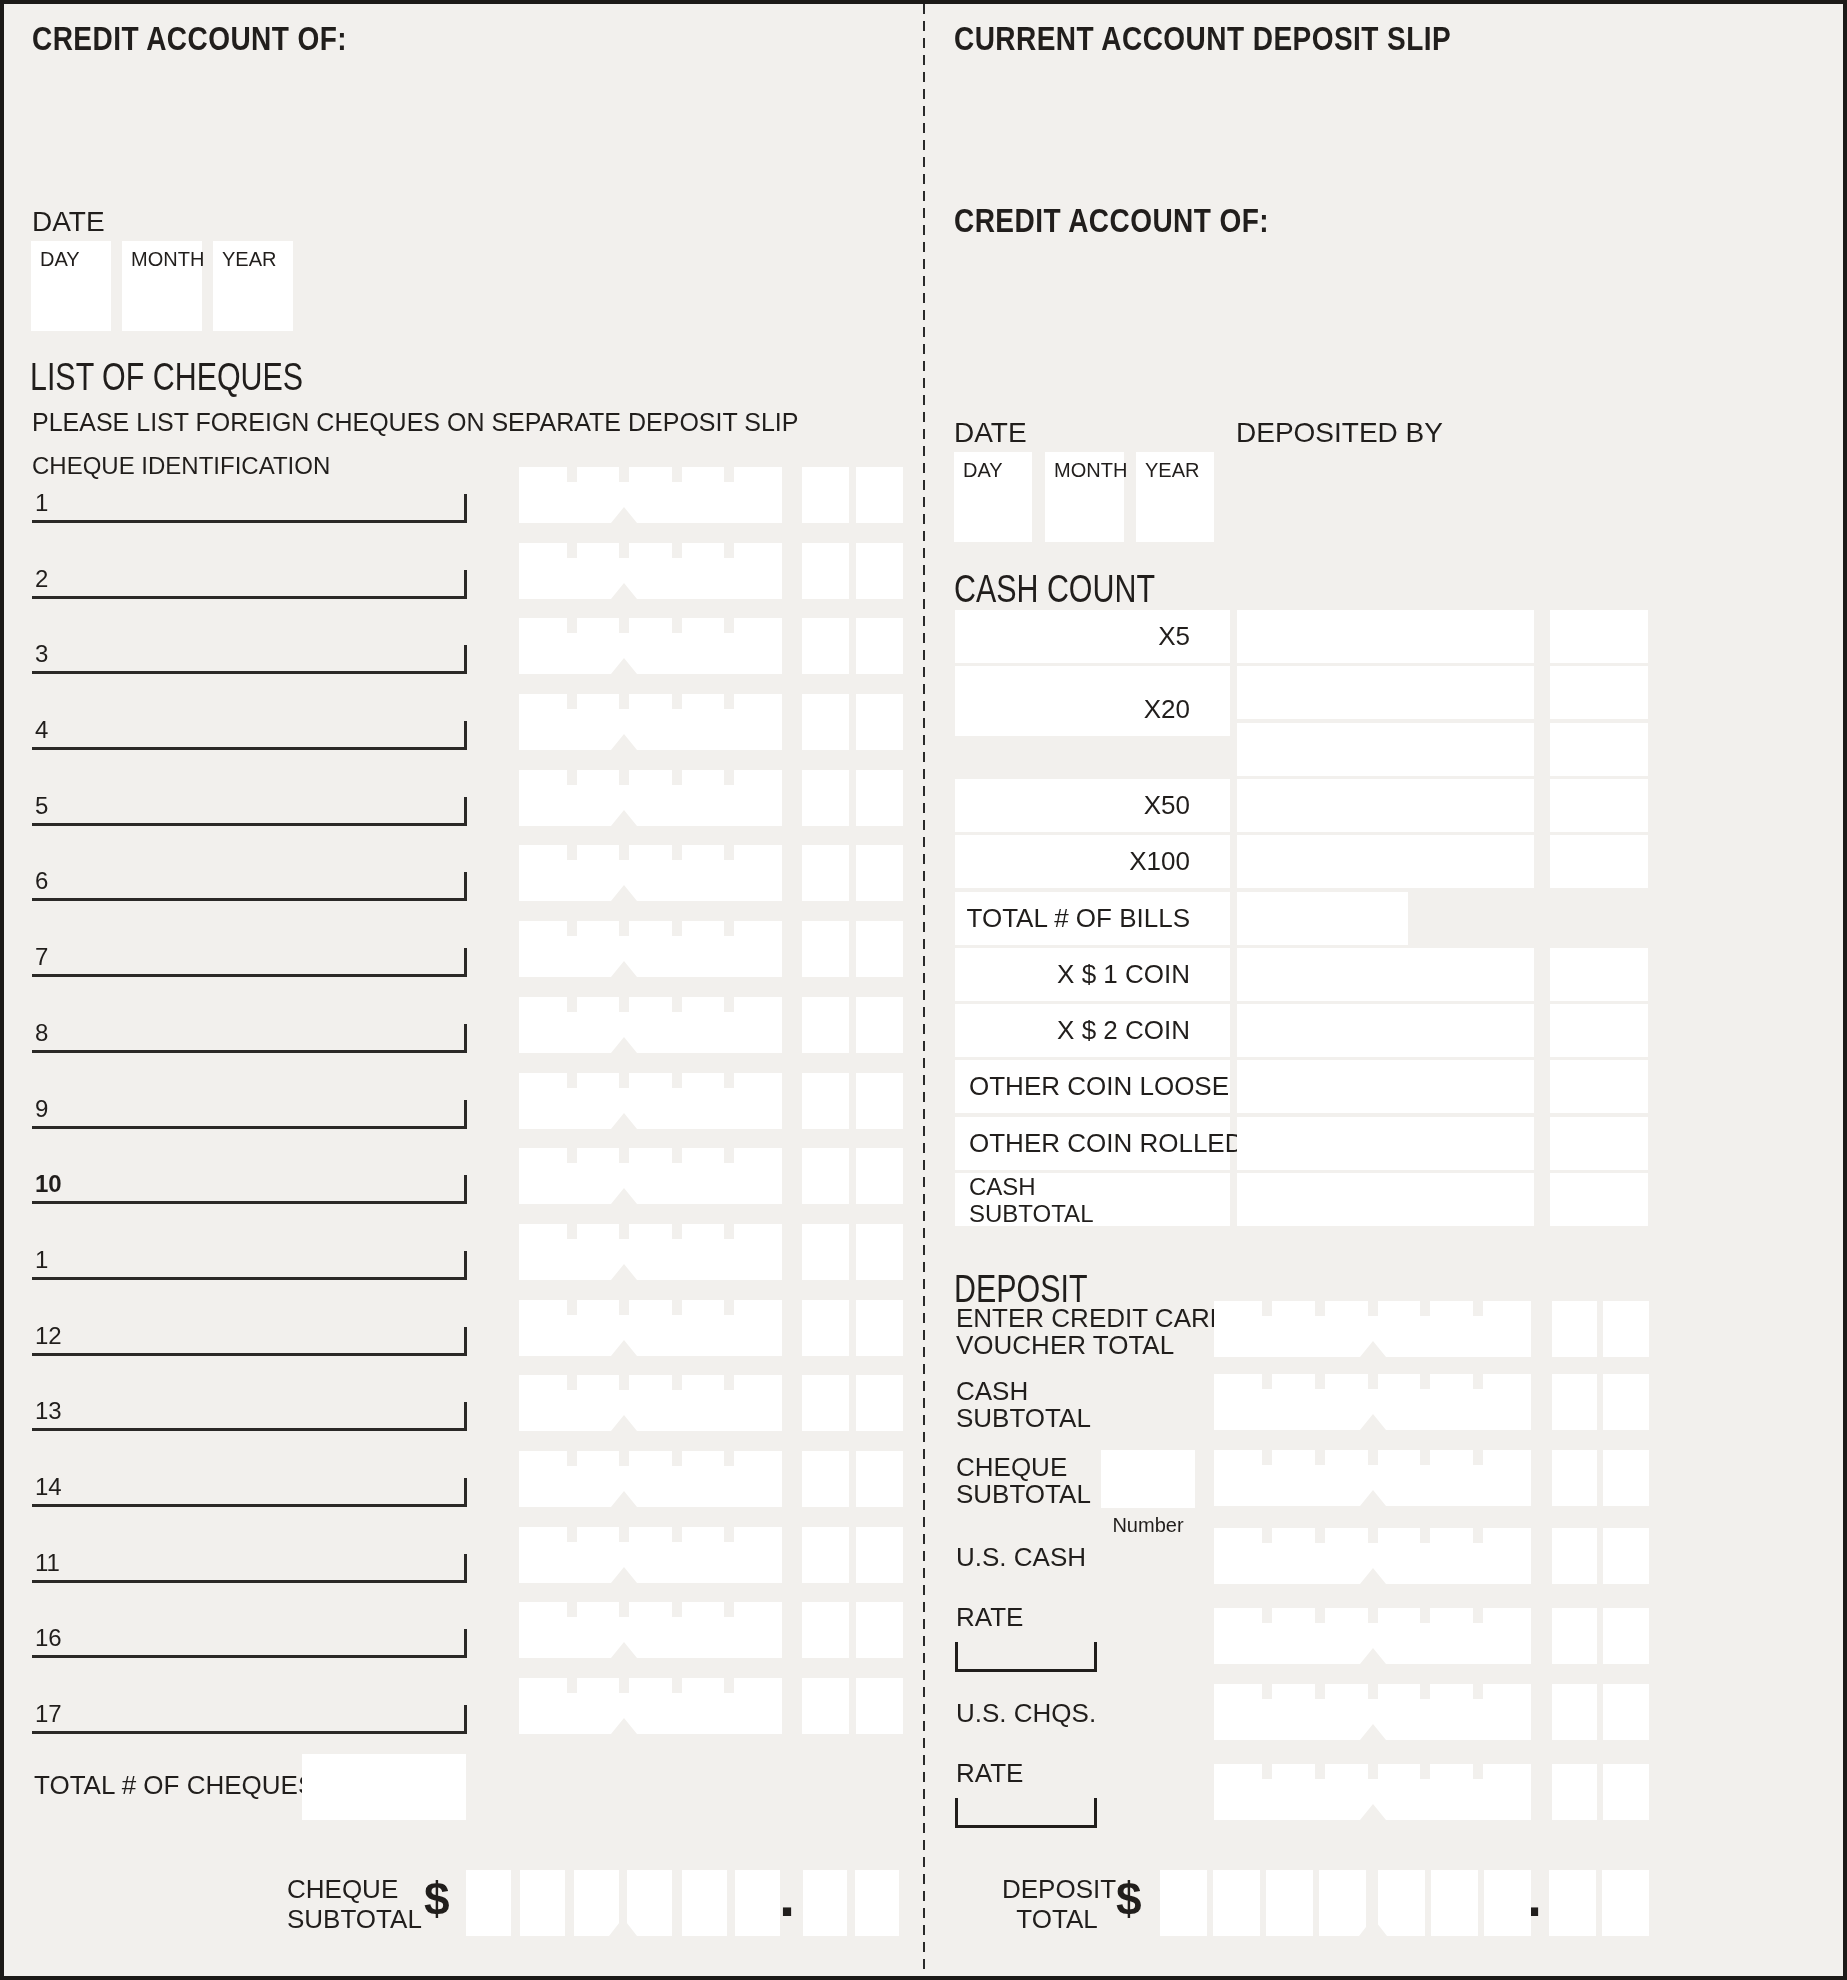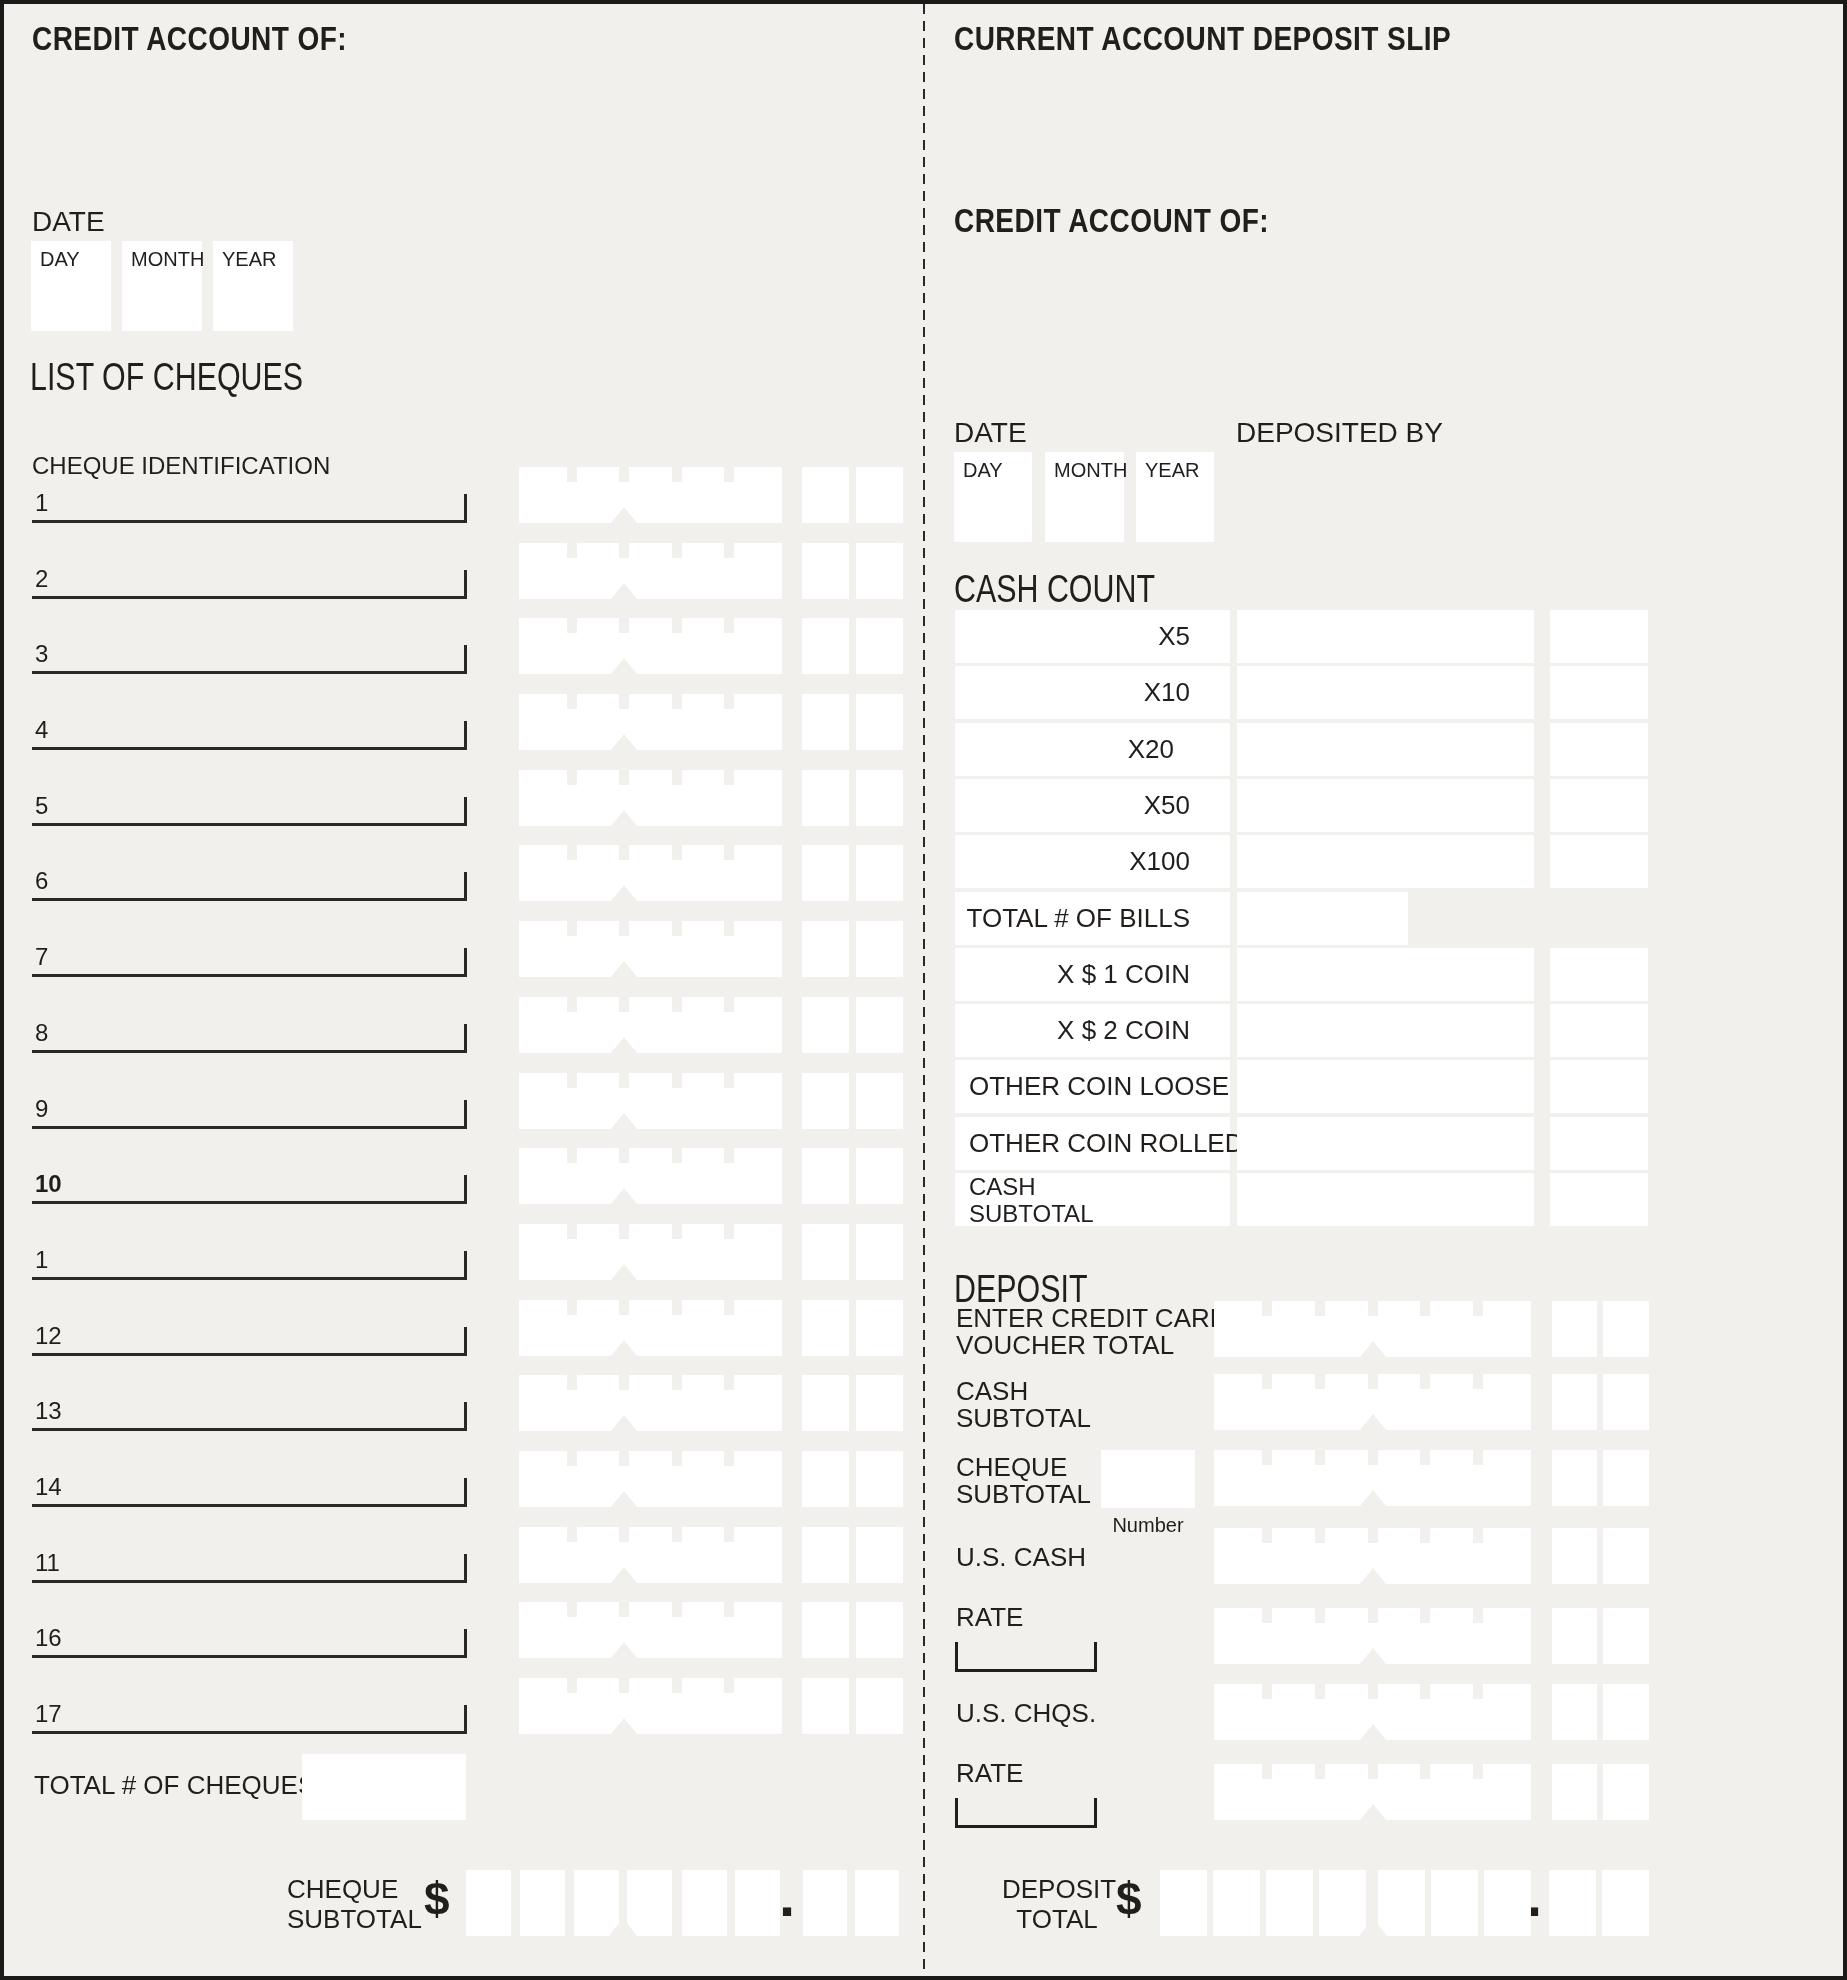--- a/index.html
+++ b/index.html
@@ -60,20 +60,21 @@
     <div class="field-inner-label">DAY</div>
   </div>
   <div class="abs whitebox" style="left:118px;top:237px;width:80px;height:90px;">
     <div class="field-inner-label">MONTH</div>
   </div>
   <div class="abs whitebox" style="left:209px;top:237px;width:80px;height:90px;">
     <div class="field-inner-label">YEAR</div>
   </div>
 
   <div class="abs section" style="left:26px;top:352px;">LIST OF CHEQUES</div>
+  <div class="abs sub" style="left:28px;top:404px;">PLEASE LIST FOREIGN CHEQUES ON SEPARATE DEPOSIT SLIP</div>
   <div class="abs lbl24" style="left:28px;top:448px;">CHEQUE IDENTIFICATION</div>
 
   <div id="gen-cheque-rows">
       <div class="abs cheque-line" style="left: 28px; top: 476px; width: 435px; height: 40px;">
         <div class="cheque-num">1</div>
         <div class="tick"></div>
       </div>
       <div class="abs comb" style="left: 515px; top: 463px; width: 263px; height: 56px;">
         <div class="notch" style="left: 48px;"></div>
         <div class="notch" style="left: 100px;"></div>
@@ -323,21 +324,21 @@
       <div class="abs cash-label-cell" style="left: 951px; top: 606px; width: 275px; height: 53px; padding-left: 0px; padding-right: 40px; text-align: right;">
         <div class="cash-label-text">X5</div>
       </div>
       <div class="abs whitebox" style="left: 1233px; top: 606px; width: 297px; height: 53px;"></div>
       <div class="abs whitebox" style="left: 1546px; top: 606px; width: 98px; height: 53px;"></div>
       <div class="abs cash-label-cell" style="left: 951px; top: 662px; width: 275px; height: 53px; padding-left: 0px; padding-right: 40px; text-align: right;">
         <div class="cash-label-text">X10</div>
       </div>
       <div class="abs whitebox" style="left: 1233px; top: 662px; width: 297px; height: 53px;"></div>
       <div class="abs whitebox" style="left: 1546px; top: 662px; width: 98px; height: 53px;"></div>
-      <div class="abs cash-label-cell" style="left: 951px; top: 719px; width: 275px; height: 53px; padding-left: 0px; padding-right: 56px; text-align: right;">
+      <div class="abs cash-label-cell" style="left: 951px; top: 679px; width: 275px; height: 53px; padding-left: 0px; padding-right: 40px; text-align: right;">
         <div class="cash-label-text">X20</div>
       </div>
       <div class="abs whitebox" style="left: 1233px; top: 719px; width: 297px; height: 53px;"></div>
       <div class="abs whitebox" style="left: 1546px; top: 719px; width: 98px; height: 53px;"></div>
       <div class="abs cash-label-cell" style="left: 951px; top: 775px; width: 275px; height: 53px; padding-left: 0px; padding-right: 40px; text-align: right;">
         <div class="cash-label-text">X50</div>
       </div>
       <div class="abs whitebox" style="left: 1233px; top: 775px; width: 297px; height: 53px;"></div>
       <div class="abs whitebox" style="left: 1546px; top: 775px; width: 98px; height: 53px;"></div>
       <div class="abs cash-label-cell" style="left: 951px; top: 831px; width: 275px; height: 53px; padding-left: 0px; padding-right: 40px; text-align: right;">

